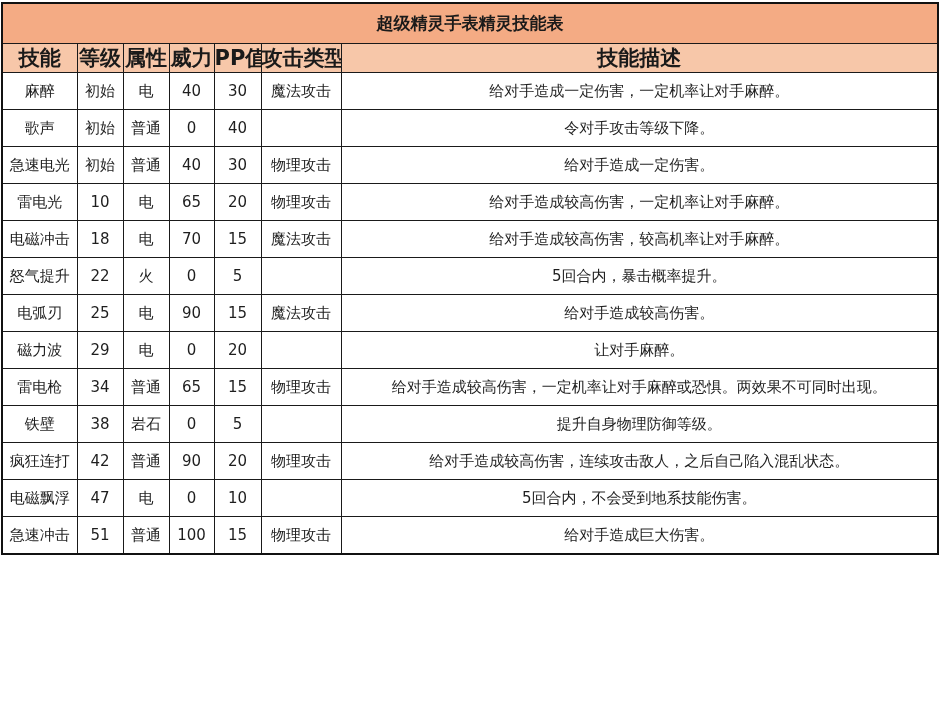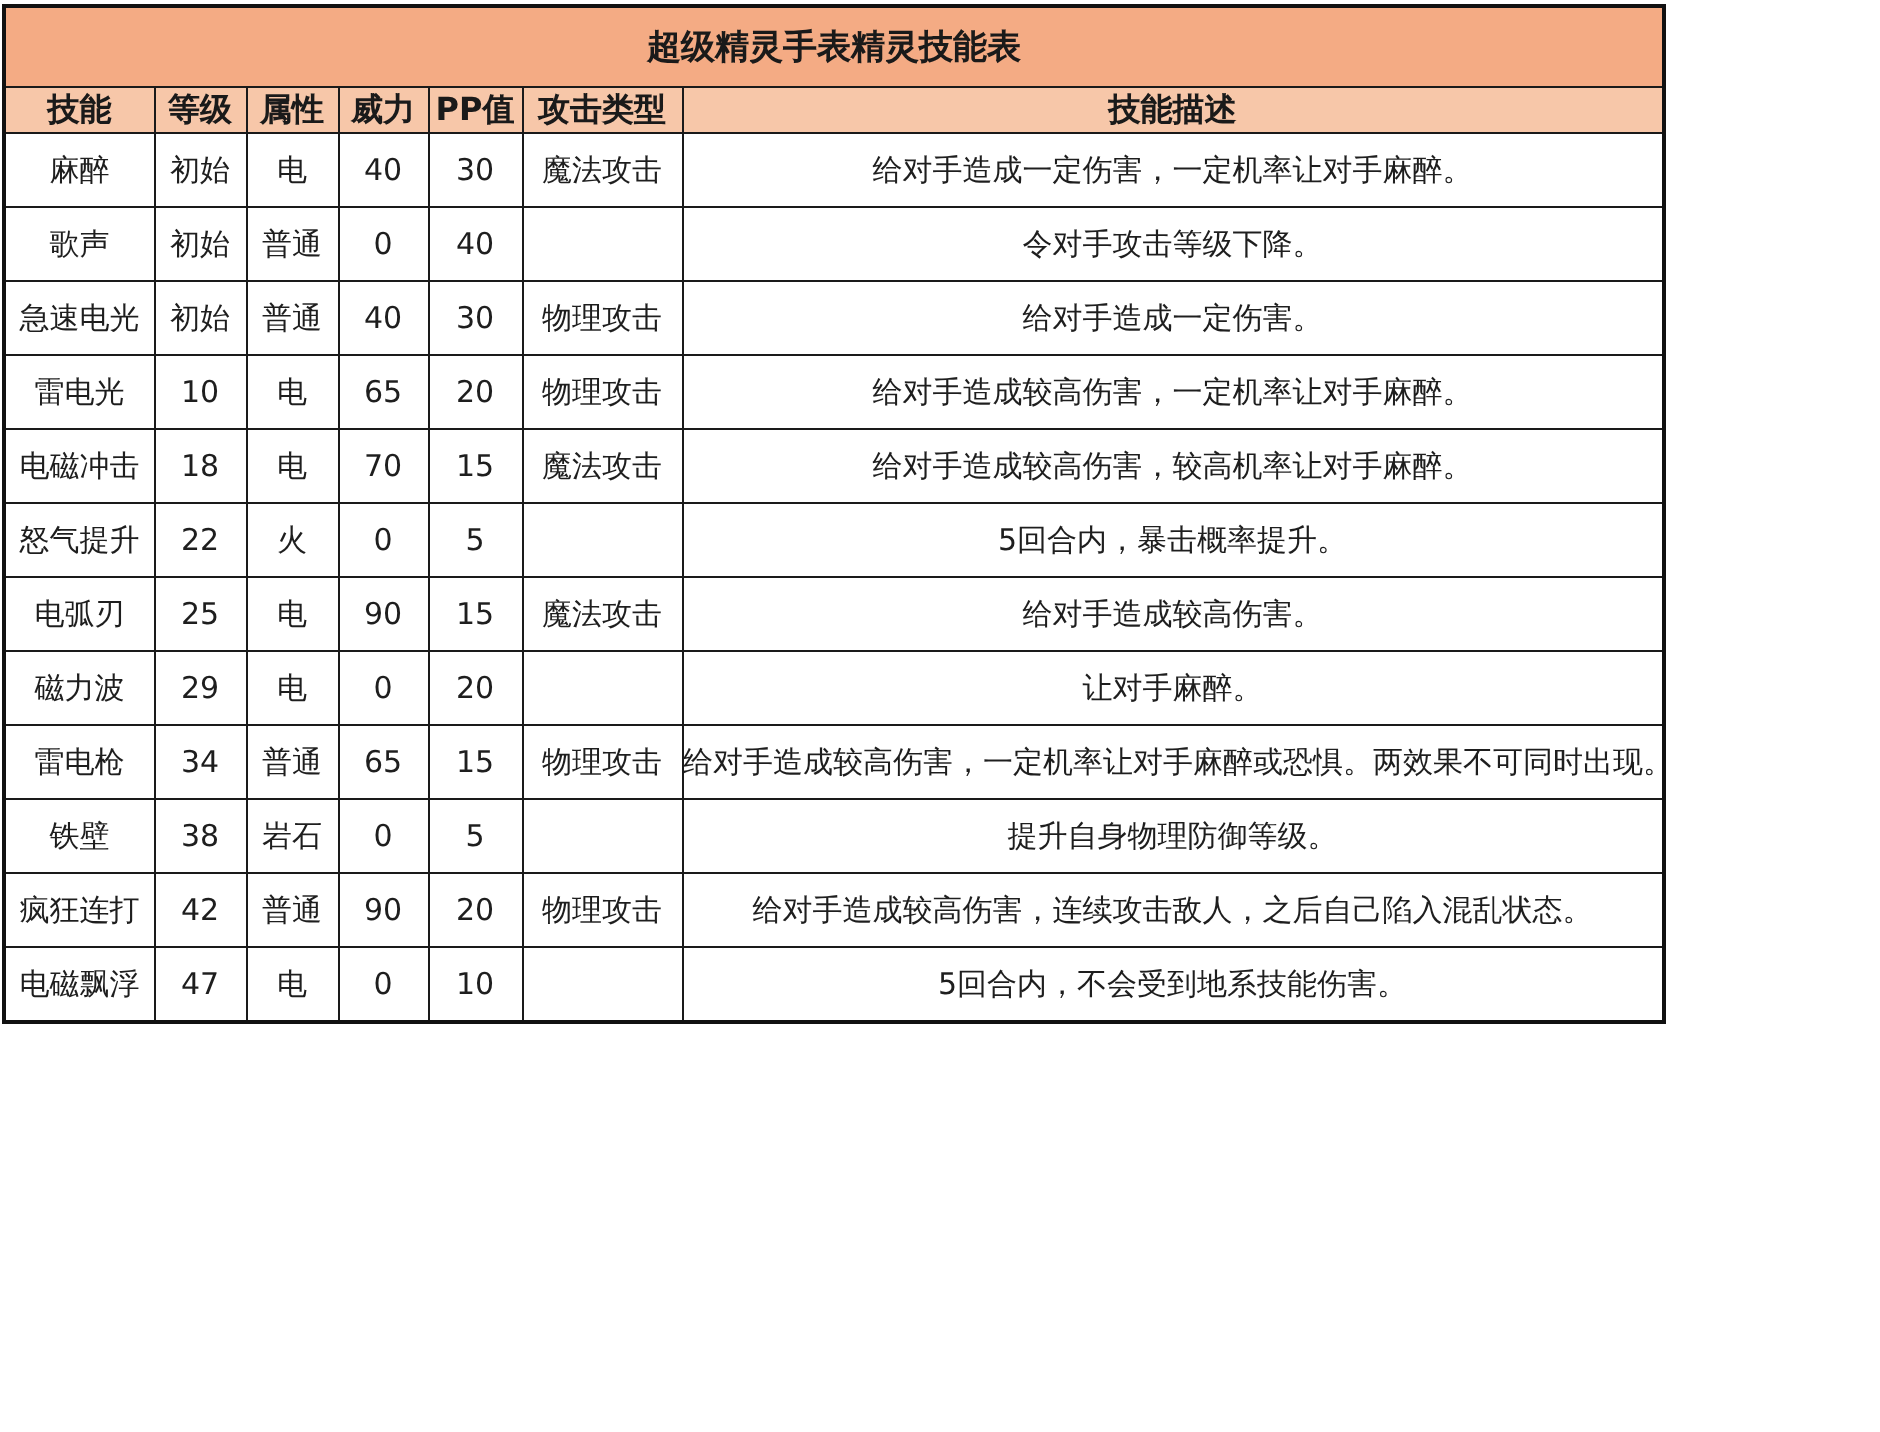--- a/index.html
+++ b/index.html
@@ -1,20 +1,20 @@
 <!DOCTYPE html>
 <html><head>
 <meta charset="utf-8">
 <style>
   html, body { margin: 0; padding: 0; background: #ffffff; }
   body { width: 940px; height: 716px; overflow: hidden; font-family: "DejaVu Sans", "Liberation Sans", sans-serif; }
   table.skills {
     border-collapse: collapse;
     table-layout: fixed;
-    width: 832px;
+    width: 938px;
     margin-left: 1px;
     margin-top: 2px;
     border: 2px solid #111;
   }
   table.skills td, table.skills th {
     border: 1.5px solid #1a1a1a;
     text-align: center;
     color: #1e1e1e;
     font-size: 15px;
     padding: 0;
@@ -25,21 +25,21 @@
     background: #f4ab84;
     height: 39px;
     font-weight: bold;
     font-size: 17px;
     color: #1a1a1a;
   }
   tr.header-row th {
     background: #f7c7a9;
     height: 22px;
     font-weight: bold;
-    font-size: 16px;
+    font-size: 21px;
     color: #1a1a1a;
   }
   tr.data-row td { height: 36px; background: #ffffff; }
   td.desc { font-size: 14px; margin-top: 25px; }
 </style>
 </head>
 <body>
 
 <table class="skills">
   <colgroup>
@@ -165,14 +165,23 @@
       </tr>
       <tr class="data-row">
         <td>电磁飘浮</td>
         <td>47</td>
         <td>电</td>
         <td>0</td>
         <td>10</td>
         <td></td>
         <td class="desc">5回合内，不会受到地系技能伤害。</td>
       </tr>
+      <tr class="data-row">
+        <td>急速冲击</td>
+        <td>51</td>
+        <td>普通</td>
+        <td>100</td>
+        <td>15</td>
+        <td>物理攻击</td>
+        <td class="desc">给对手造成巨大伤害。</td>
+      </tr>
     </tbody>
 </table>
 
 </body></html>

